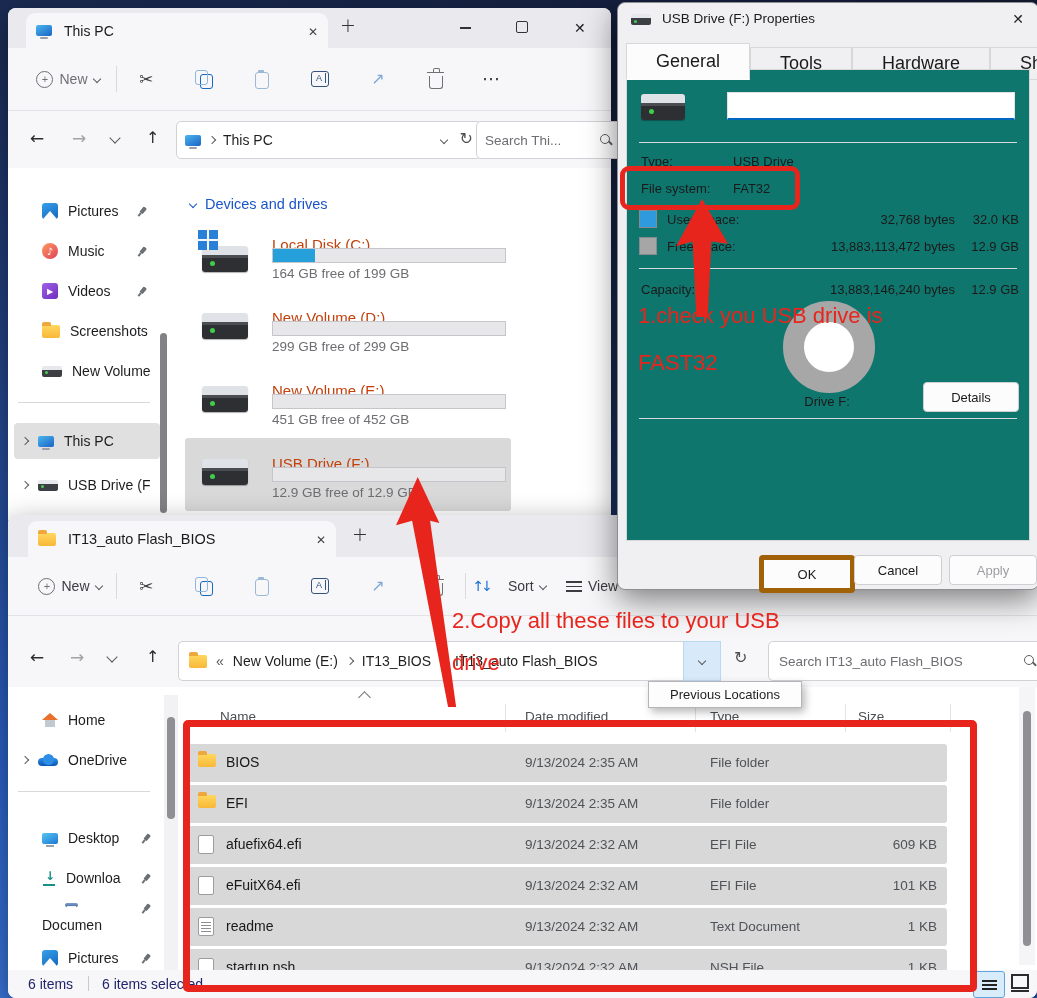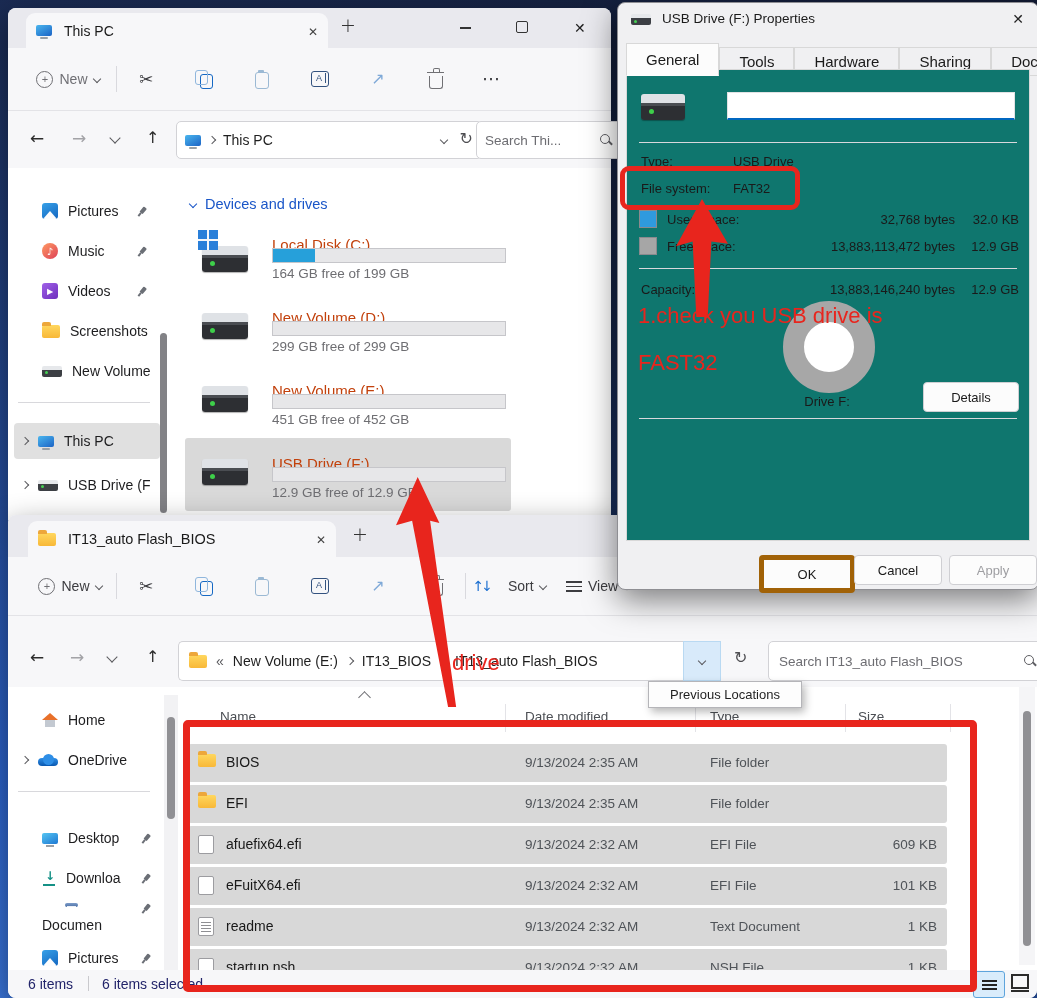--- a/index.html
+++ b/index.html
@@ -105,21 +105,21 @@
   .lrow .cicon{position:absolute;left:10px;top:10px;}
   .lrow .cname{position:absolute;left:38px;top:10px;font-size:14px;color:#191919;}
   .lrow .cdate{position:absolute;left:337px;top:11px;font-size:13.5px;color:#505archives4f;}
   .lrow .cdate,.lrow .ctype,.lrow .csize{font-size:13.5px;color:#4f5358;top:11px;position:absolute;}
   .lrow .ctype{left:522px;}
   .lrow .csize{right:10px;text-align:right;}
   .colhead{position:absolute;top:0;font-size:13.5px;color:#4c4f54;}
   .colsep{position:absolute;width:1px;height:28px;background:#e3e3e7;top:-5px;}
   
   .dlg{position:absolute;background:#f0f0f2;border:1px solid #8e8e93;border-radius:8px;box-shadow:0 10px 32px rgba(0,0,0,.5);}
-  .dlg .dtab{display:inline-block;font-size:15px;padding:5px 19px;border:1px solid #d8d8d8;background:#f0f0f2;color:#1a1a1a;}
+  .dlg .dtab{display:inline-block;font-size:18px;padding:5px 29px;border:1px solid #d8d8d8;background:#f0f0f2;color:#1a1a1a;}
   .dlg .dtab.active{background:#fcfcfc;border-bottom-color:#fcfcfc;padding-top:7px;padding-bottom:7px;position:relative;z-index:2;}
   .panel{position:absolute;background:#0f766e;border:1px solid #d8d8d8;}
   .flabel{position:absolute;font-size:13px;color:#1a1a1a;}
   .fbytes{position:absolute;width:160px;text-align:right;font-size:13px;color:#1a1a1a;}
   .fhuman{position:absolute;width:62px;text-align:right;font-size:13px;color:#1a1a1a;}
   .swatch{position:absolute;width:16px;height:16px;border:1px solid #8a8a8e;}
   .dbtn{position:absolute;width:86px;height:28px;background:#fcfcfc;border:1px solid #cfcfd3;border-radius:4px;font-size:13px;display:flex;align-items:center;justify-content:center;color:#1a1a1a;}
   .ann-text{position:absolute;font-size:22px;color:#e8251d;white-space:nowrap;z-index:60;}
   .redbox{position:absolute;border:5px solid #e8251d;border-radius:9px;z-index:58;}
   .redarrow{position:absolute;background:#e8251d;z-index:60;}
@@ -506,16 +506,17 @@
   <div class="tooltip" style="left:648px;top:681px;">
     <span>Previous Locations</span>
   </div>
 
   <div class="redbox" style="left:620px;top:166px;width:170px;height:34px;"></div>
   <div class="redarrow" style="left:676px;top:199px;width:52px;height:118px;clip-path:polygon(50% 0,100% 38%,68% 36%,61% 100%,39% 100%,32% 36%,0 40%);"></div>
   <div class="ann-text" style="left:638px;top:303px;">1.check you USB drive is</div>
   <div class="ann-text" style="left:638px;top:350px;">FAST32</div>
 
   <div class="redarrow" style="left:396px;top:477px;width:62px;height:230px;clip-path:polygon(35% 0,70% 20%,55% 19%,97% 100%,84% 100%,26% 19%,0 21%);"></div>
+  <div class="ann-text" style="left:452px;top:608px;">2.Copy all these files to your USB</div>
   <div class="ann-text" style="left:452px;top:650px;">drive</div>
 
   <div class="redbox" style="left:183px;top:720px;width:780px;height:258px;border-width:7px;border-radius:5px;"></div>
 </div>
 
 </body></html>

